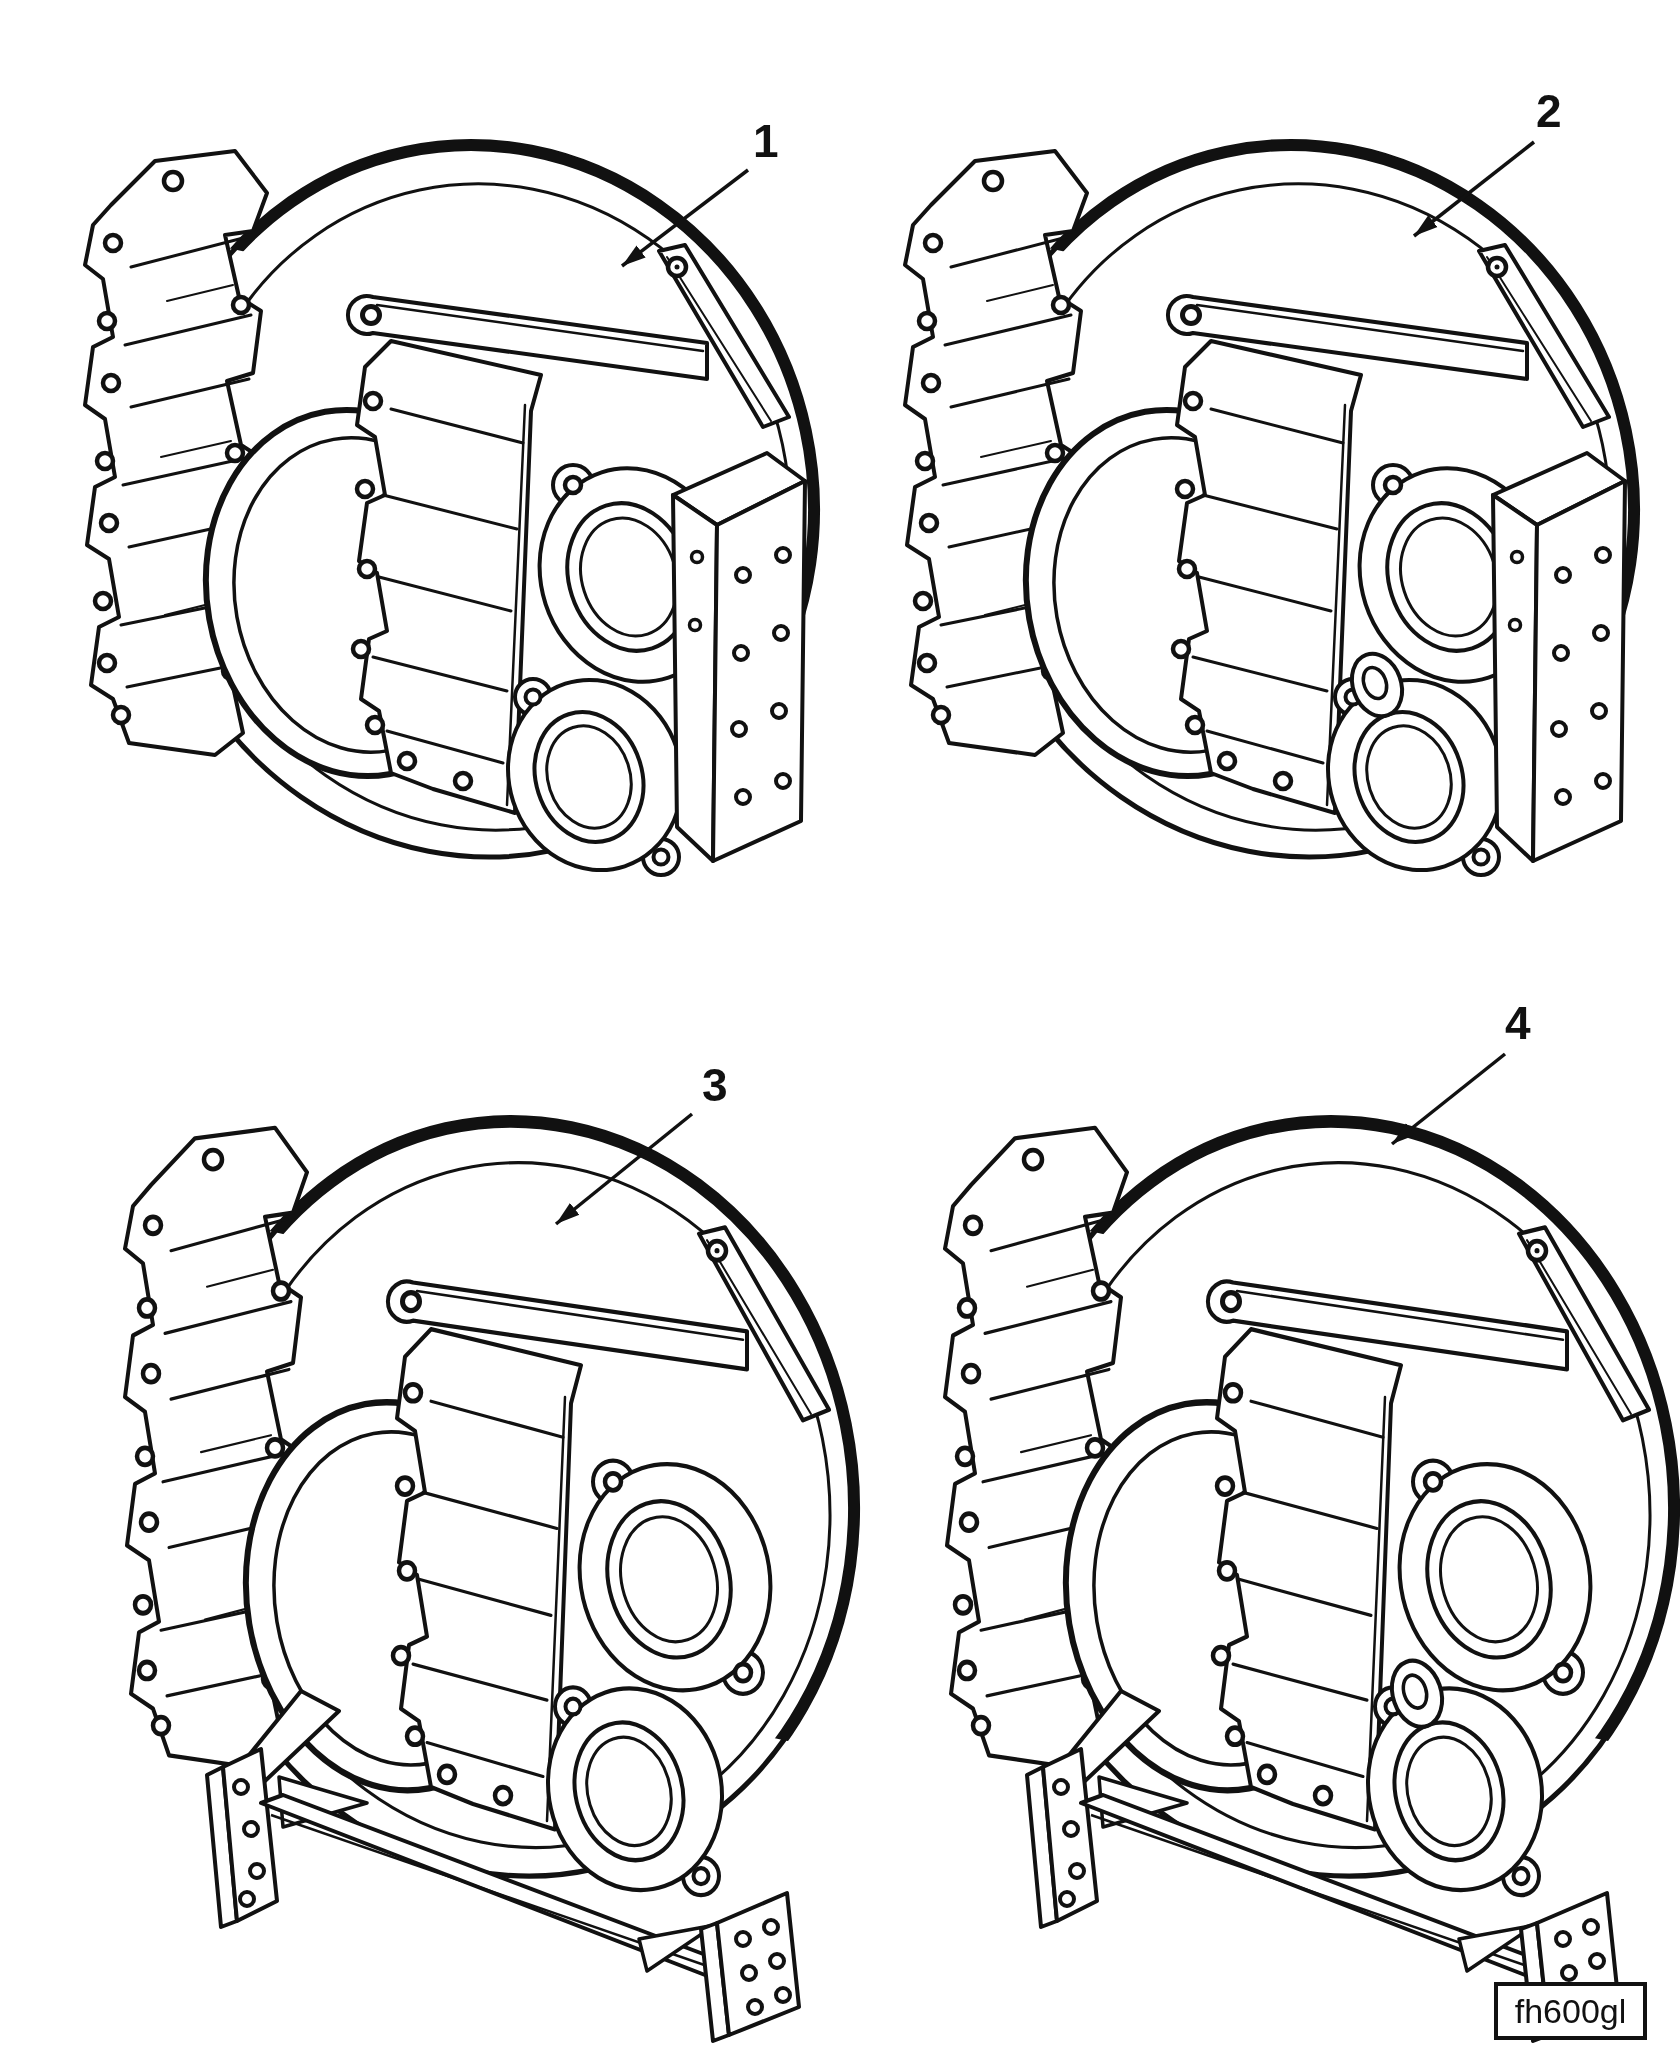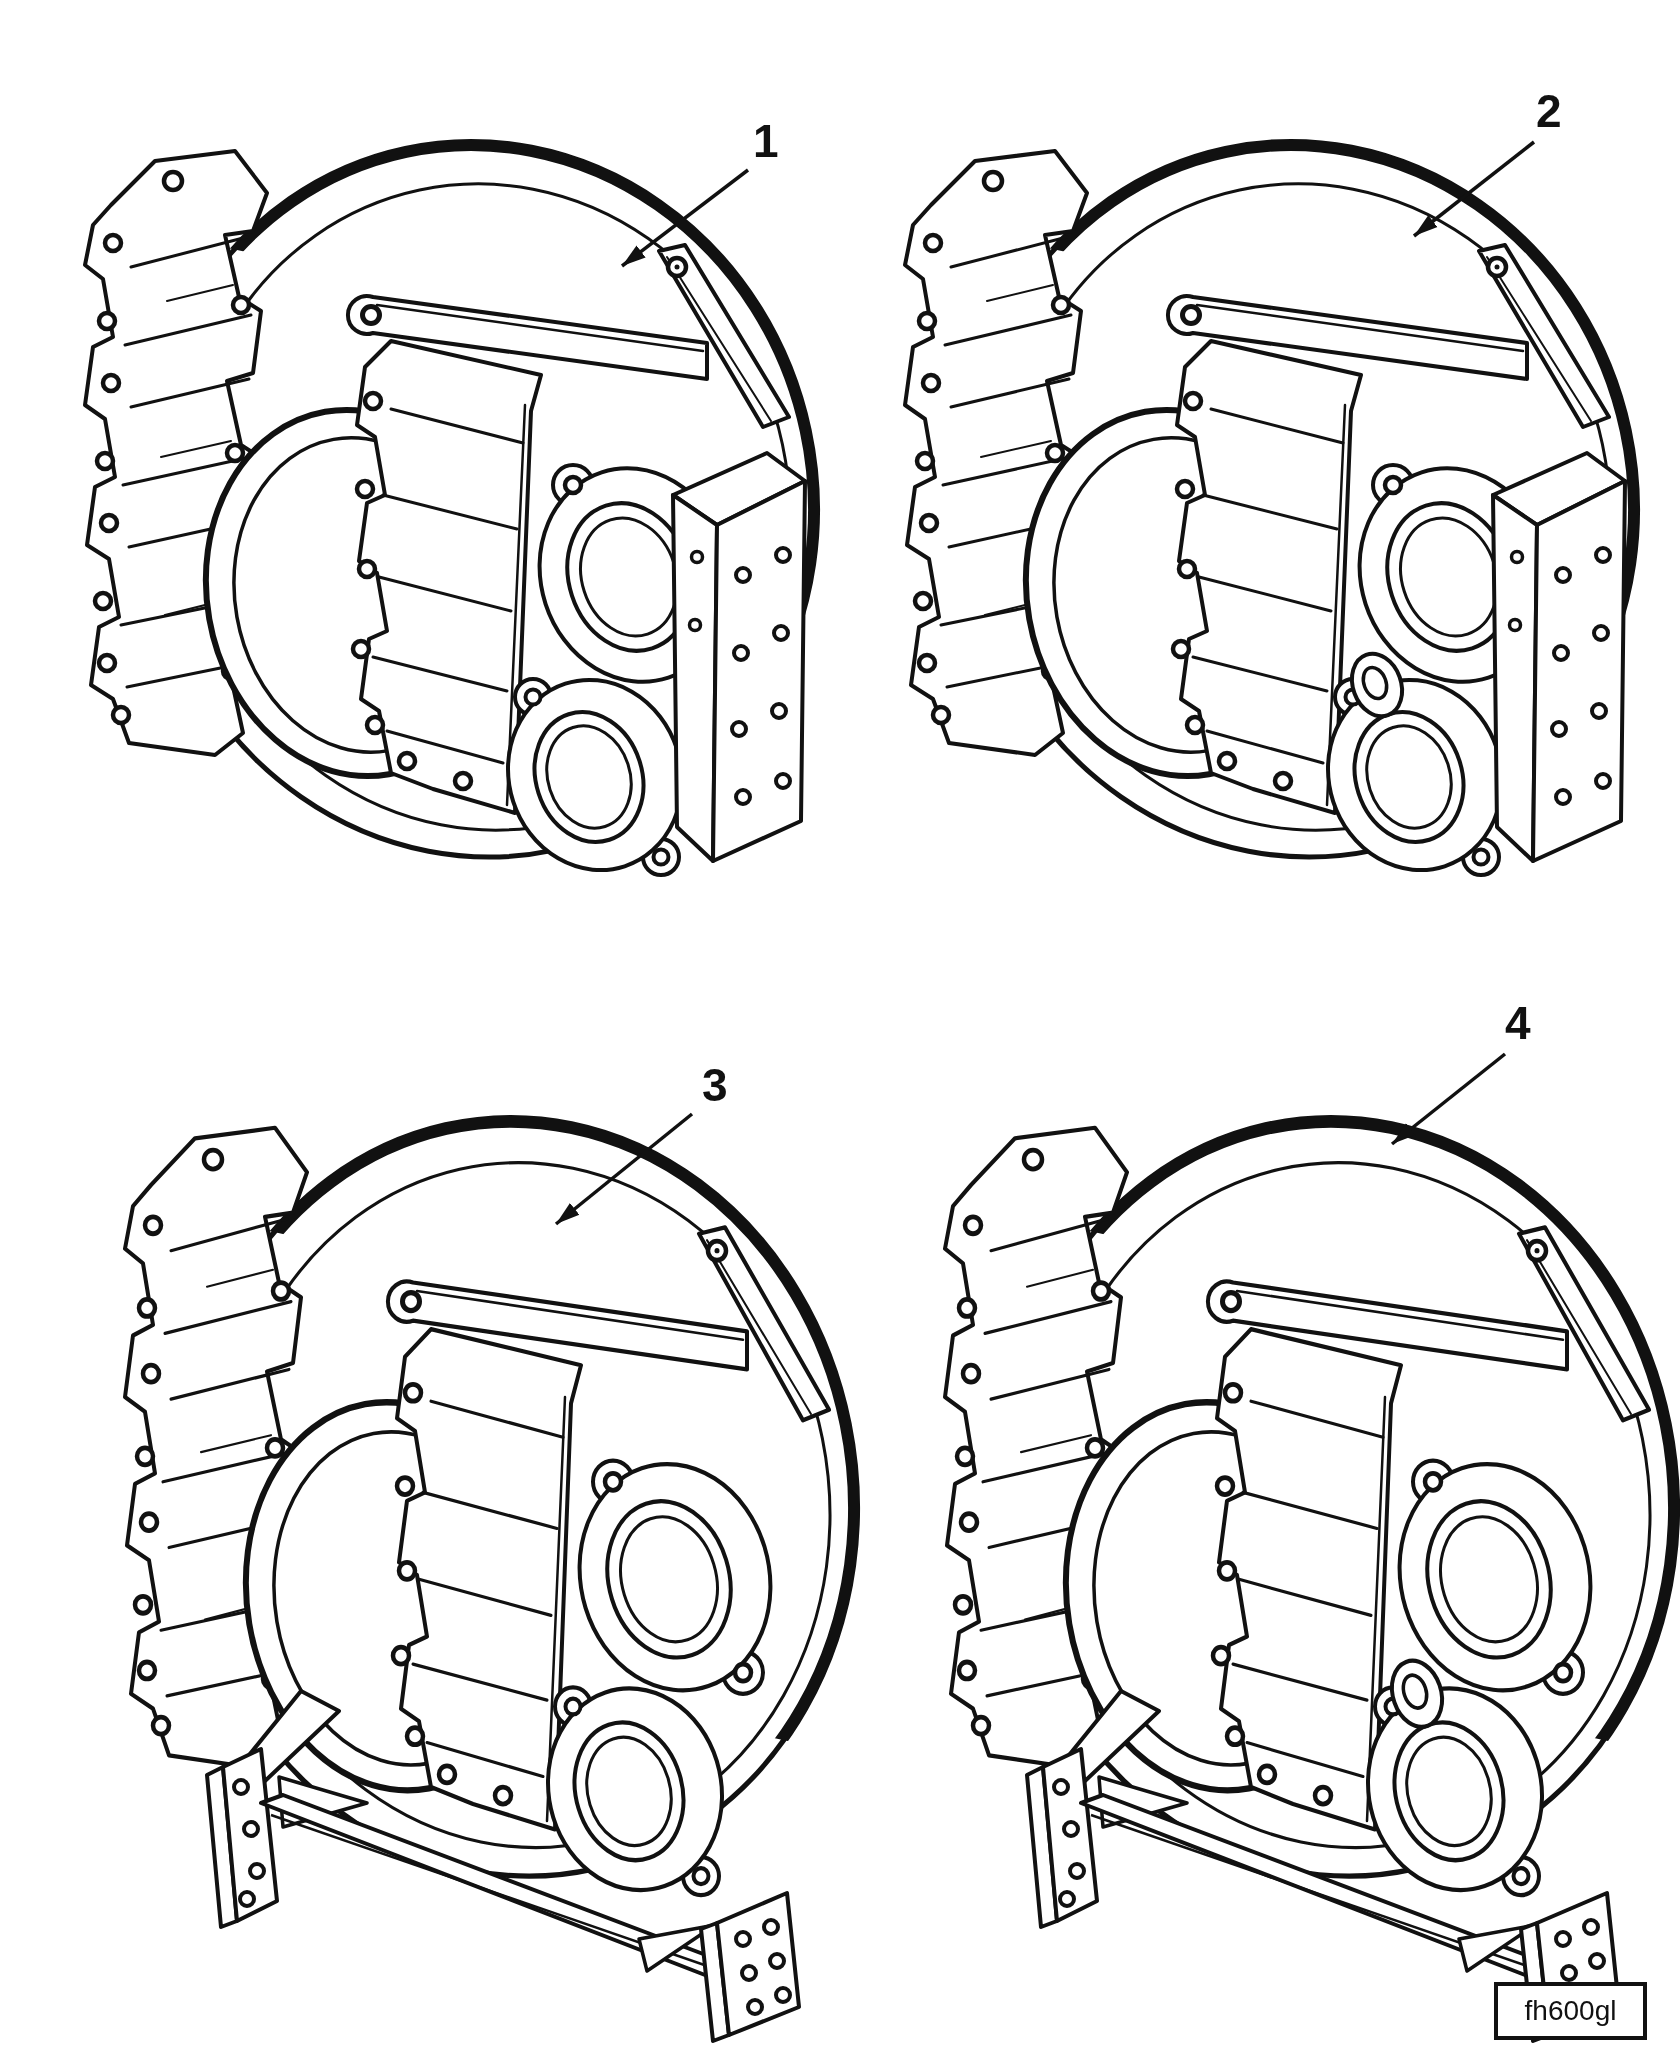--- a/index.html
+++ b/index.html
@@ -14,21 +14,21 @@
   .overlay{position:absolute;left:0;top:0;pointer-events:none;}
   .callout{
     position:absolute;
     font-weight:bold;font-size:46px;line-height:1;color:#111;
     letter-spacing:0;
   }
   .codebox{
     position:absolute;left:1494px;top:1982px;width:153px;height:58px;
     border:4px solid #111;box-sizing:border-box;
     display:flex;align-items:center;justify-content:center;
-    font-size:28px;color:#111;background:#fff;
+    font-size:34px;color:#111;background:#fff;
   }
   .defs-holder{position:absolute;width:0;height:0;overflow:hidden;}
 </style>
 </head>
 <body>
 
 <div id="canvas">
 
   <svg class="defs-holder" aria-hidden="true">
     <defs>

